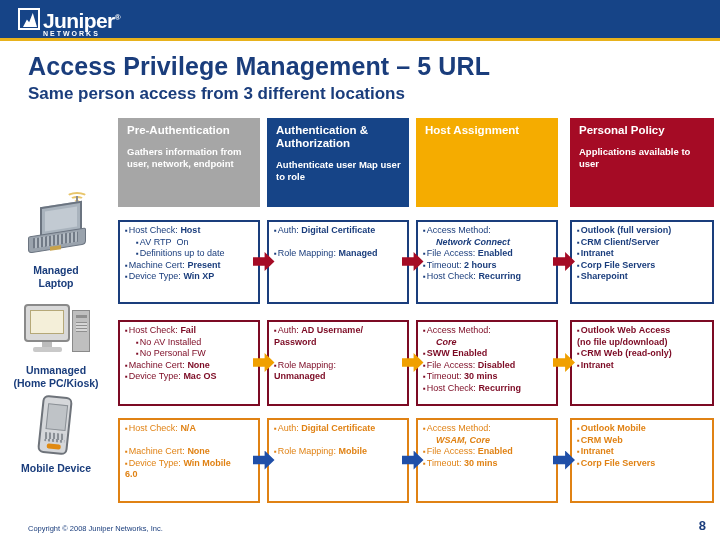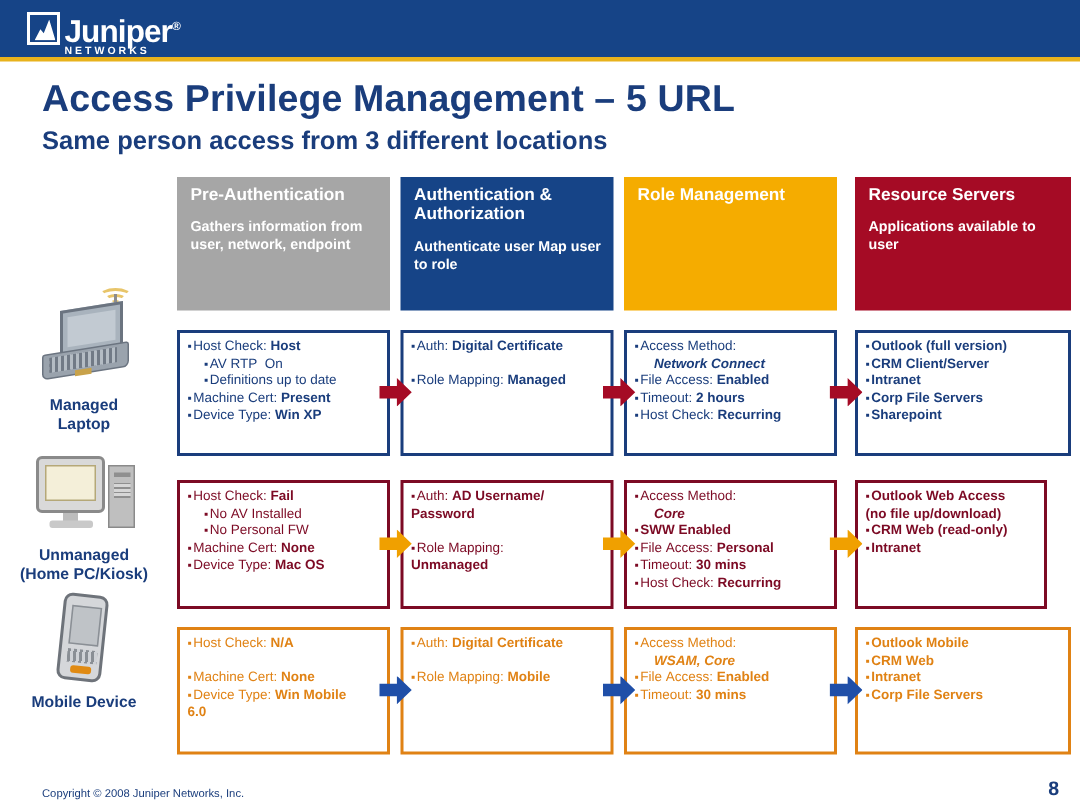--- a/index.html
+++ b/index.html
@@ -213,24 +213,24 @@
   <div class="grid" id="grid">
       <div class="cell hcell h-blue" style="left: 267px; top: 118px; width: 142px; height: 89px;">
         <div class="h-title">Authentication &amp; Authorization</div>
         <div class="h-desc">Authenticate user Map user to role</div>
       </div>
       <div class="cell hcell h-gray" style="left: 118px; top: 118px; width: 142px; height: 89px;">
         <div class="h-title">Pre-Authentication</div>
         <div class="h-desc">Gathers information from user, network, endpoint</div>
       </div>
       <div class="cell hcell h-gold" style="left: 416px; top: 118px; width: 142px; height: 89px;">
-        <div class="h-title">Role Management</div>
+        <div class="h-title">Host Assignment</div>
       </div>
       <div class="cell hcell h-red" style="left: 570px; top: 118px; width: 144px; height: 89px;">
-        <div class="h-title">Resource Servers</div>
+        <div class="h-title">Personal Policy</div>
         <div class="h-desc">Applications available to user</div>
       </div>
       <div class="r1">
         <div class="cell bcell" style="left: 118px; top: 220px; width: 142px; height: 84px; border-color: rgb(26, 61, 124);">
           <div class="li" style="color: rgb(26, 61, 124);"><span class="bul"></span>Host&nbsp;Check:&nbsp;<b>Host</b></div>
           <div class="li sub" style="color: rgb(26, 61, 124);"><span class="bul"></span>AV&nbsp;RTP&nbsp;&nbsp;On</div>
           <div class="li sub" style="color: rgb(26, 61, 124);"><span class="bul"></span>Definitions&nbsp;up&nbsp;to&nbsp;date</div>
           <div class="li" style="color: rgb(26, 61, 124);"><span class="bul"></span>Machine&nbsp;Cert:&nbsp;<b>Present</b></div>
           <div class="li" style="color: rgb(26, 61, 124);"><span class="bul"></span>Device&nbsp;Type:&nbsp;<b>Win&nbsp;XP</b></div>
         </div>
@@ -293,25 +293,25 @@
           <div class="li" style="color: rgb(124, 10, 36);"><span class="bul"></span>Auth:&nbsp;<b>AD&nbsp;Username/</b></div>
           <div class="li" style="color: rgb(124, 10, 36);"><b>Password</b></div>
           <div class="li spacer" style="color: rgb(124, 10, 36);">&nbsp;</div>
           <div class="li" style="color: rgb(124, 10, 36);"><span class="bul"></span>Role&nbsp;Mapping:</div>
           <div class="li" style="color: rgb(124, 10, 36);"><b>Unmanaged</b></div>
         </div>
         <div class="cell bcell" style="left: 416px; top: 320px; width: 142px; height: 86px; border-color: rgb(124, 10, 36);">
           <div class="li" style="color: rgb(124, 10, 36);"><span class="bul"></span>Access&nbsp;Method:</div>
           <div class="li ind" style="color: rgb(124, 10, 36);"><b>Core</b></div>
           <div class="li" style="color: rgb(124, 10, 36);"><span class="bul"></span><b>SWW&nbsp;Enabled</b></div>
-          <div class="li" style="color: rgb(124, 10, 36);"><span class="bul"></span>File&nbsp;Access:&nbsp;<b>Personal</b></div>
+          <div class="li" style="color: rgb(124, 10, 36);"><span class="bul"></span>File&nbsp;Access:&nbsp;<b>Disabled</b></div>
           <div class="li" style="color: rgb(124, 10, 36);"><span class="bul"></span>Timeout:&nbsp;<b>30&nbsp;mins</b></div>
           <div class="li" style="color: rgb(124, 10, 36);"><span class="bul"></span>Host&nbsp;Check:&nbsp;<b>Recurring</b></div>
         </div>
-        <div class="cell bcell" style="left: 570px; top: 320px; width: 128px; height: 86px; border-color: rgb(124, 10, 36);">
+        <div class="cell bcell" style="left: 570px; top: 320px; width: 144px; height: 86px; border-color: rgb(124, 10, 36);">
           <div class="li" style="color: rgb(124, 10, 36);"><span class="bul"></span><b>Outlook&nbsp;Web&nbsp;Access</b></div>
           <div class="li" style="color: rgb(124, 10, 36);"><b>(no&nbsp;file&nbsp;up/download)</b></div>
           <div class="li" style="color: rgb(124, 10, 36);"><span class="bul"></span><b>CRM&nbsp;Web&nbsp;(read-only)</b></div>
           <div class="li" style="color: rgb(124, 10, 36);"><span class="bul"></span><b>Intranet</b></div>
         </div>
       </div>
       <div class="arrow a-gold" style="left: 252.5px; top: 353px;">
         <i style="background: rgb(240, 160, 0);"></i>
       </div>
       <div class="arrow a-gold" style="left: 401.5px; top: 353px;">

